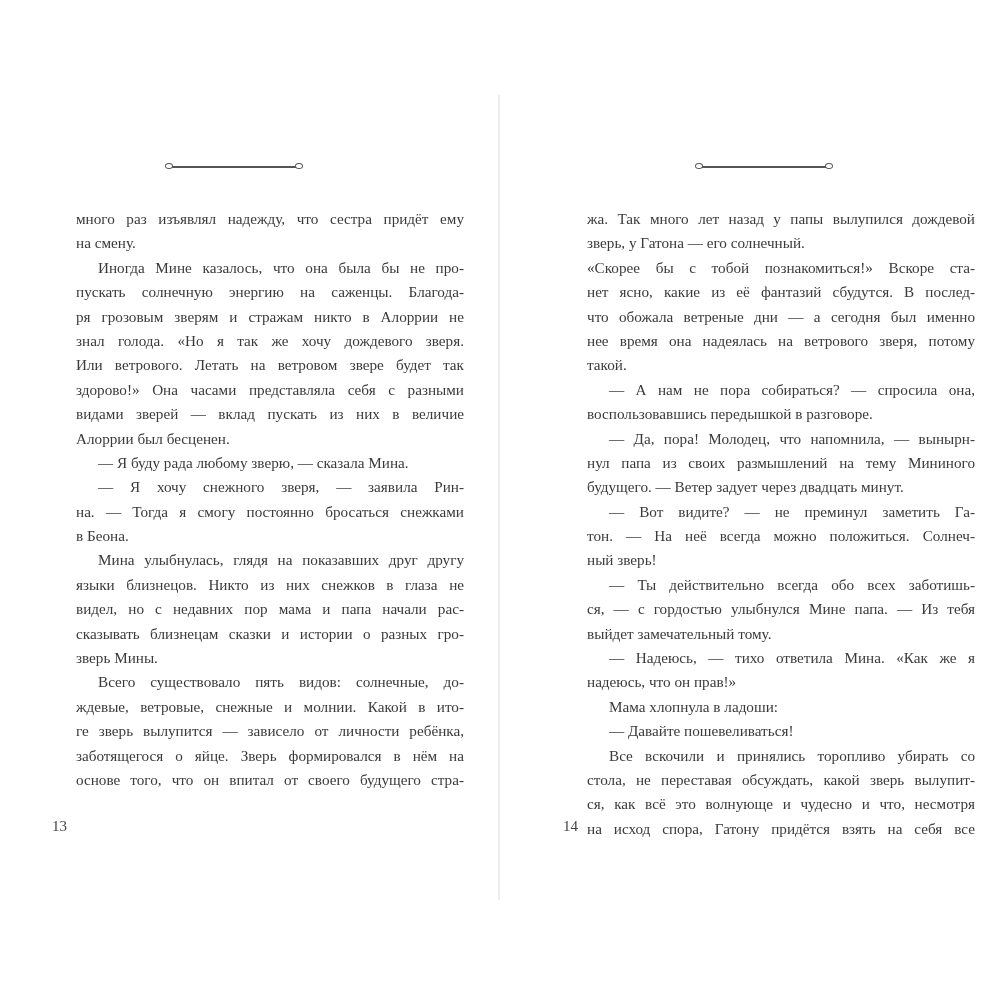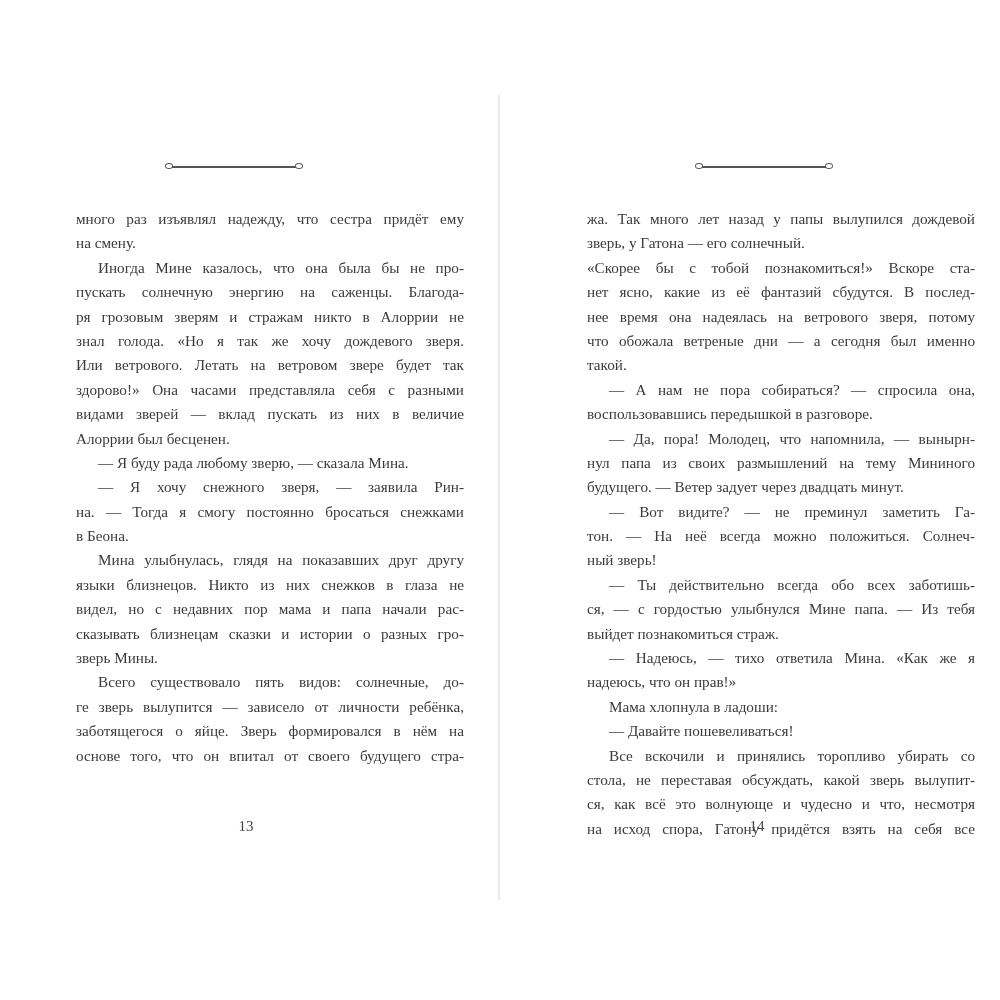--- a/index.html
+++ b/index.html
@@ -12,21 +12,21 @@
   .ornament { position:absolute; top:163px; width:138px; height:8px; }
   .ornament .bar { position:absolute; left:6px; right:6px; top:3px; height:2px; background:#555; }
   .ornament .dot { position:absolute; top:0; width:8px; height:6px; border:1px solid #555; border-radius:50%; box-sizing:border-box; background:#fff; }
   .ornament .dot.l { left:0; } .ornament .dot.r { right:0; }
   .page.left .ornament { left:113px; }
   .page.right .ornament { left:132px; }
   .text { position:absolute; top:207px; left:0; width:388px; font-size:15.2px; line-height:24.4px;margin-left:24px; }
   .line { white-space:nowrap; text-align:justify; text-align-last:justify; height:24.4px; }
   .line.last { text-align-last:left; }
   .line.indent { padding-left:22px; }
-  .pagenum { position:absolute; top:818px; width:388px; text-align:center; font-size:15px; color:#444; }
+  .pagenum { position:absolute; top:818px; width:388px; text-align:left; font-size:15px; color:#444; }
 </style>
 </head>
 <body>
 
 <div class="divider"></div>
 
 <div class="page left">
   <div class="ornament">
     <div class="bar"></div>
       <div class="dot l"></div>
@@ -46,52 +46,53 @@
       <div class="line indent last">— Я буду рада любому зверю, — сказала Мина.</div>
       <div class="line indent">— Я хочу снежного зверя, — заявила Рин-</div>
       <div class="line">на. — Тогда я смогу постоянно бросаться снежками</div>
       <div class="line last">в Беона.</div>
       <div class="line indent">Мина улыбнулась, глядя на показавших друг другу</div>
       <div class="line">языки близнецов. Никто из них снежков в глаза не</div>
       <div class="line">видел, но с недавних пор мама и папа начали рас-</div>
       <div class="line">сказывать близнецам сказки и истории о разных гро-</div>
       <div class="line last">зверь Мины.</div>
       <div class="line indent">Всего существовало пять видов: солнечные, до-</div>
+      <div class="line">ждевые, ветровые, снежные и молнии. Какой в ито-</div>
       <div class="line">ге зверь вылупится — зависело от личности ребёнка,</div>
       <div class="line">заботящегося о яйце. Зверь формировался в нём на</div>
       <div class="line">основе того, что он впитал от своего будущего стра-</div>
     </div>
   <div class="pagenum">13</div>
 </div>
 
 <div class="page right">
   <div class="ornament">
     <div class="bar"></div>
       <div class="dot l"></div>
       <div class="dot r"></div>
   </div>
   <div class="text" id="right-text">
       <div class="line">жа. Так много лет назад у папы вылупился дождевой</div>
       <div class="line last">зверь, у Гатона — его солнечный.</div>
       <div class="line">«Скорее бы с тобой познакомиться!» Вскоре ста-</div>
       <div class="line">нет ясно, какие из её фантазий сбудутся. В послед-</div>
+      <div class="line">что обожала ветреные дни — а сегодня был именно</div>
       <div class="line">нее время она надеялась на ветрового зверя, потому</div>
-      <div class="line">что обожала ветреные дни — а сегодня был именно</div>
       <div class="line last">такой.</div>
       <div class="line indent">— А нам не пора собираться? — спросила она,</div>
       <div class="line last">воспользовавшись передышкой в разговоре.</div>
       <div class="line indent">— Да, пора! Молодец, что напомнила, — вынырн-</div>
       <div class="line">нул папа из своих размышлений на тему Мининого</div>
       <div class="line last">будущего. — Ветер задует через двадцать минут.</div>
       <div class="line indent">— Вот видите? — не преминул заметить Га-</div>
       <div class="line">тон. — На неё всегда можно положиться. Солнеч-</div>
       <div class="line last">ный зверь!</div>
       <div class="line indent">— Ты действительно всегда обо всех заботишь-</div>
       <div class="line">ся, — с гордостью улыбнулся Мине папа. — Из тебя</div>
-      <div class="line last">выйдет познакомиться страж.</div>
+      <div class="line last">выйдет замечательный тому.</div>
       <div class="line indent">— Надеюсь, — тихо ответила Мина. «Как же я</div>
       <div class="line last">надеюсь, что он прав!»</div>
       <div class="line indent last">Мама хлопнула в ладоши:</div>
       <div class="line indent last">— Давайте пошевеливаться!</div>
       <div class="line indent">Все вскочили и принялись торопливо убирать со</div>
       <div class="line">стола, не переставая обсуждать, какой зверь вылупит-</div>
       <div class="line">ся, как всё это волнующе и чудесно и что, несмотря</div>
       <div class="line">на исход спора, Гатону придётся взять на себя все</div>
     </div>
   <div class="pagenum">14</div>

